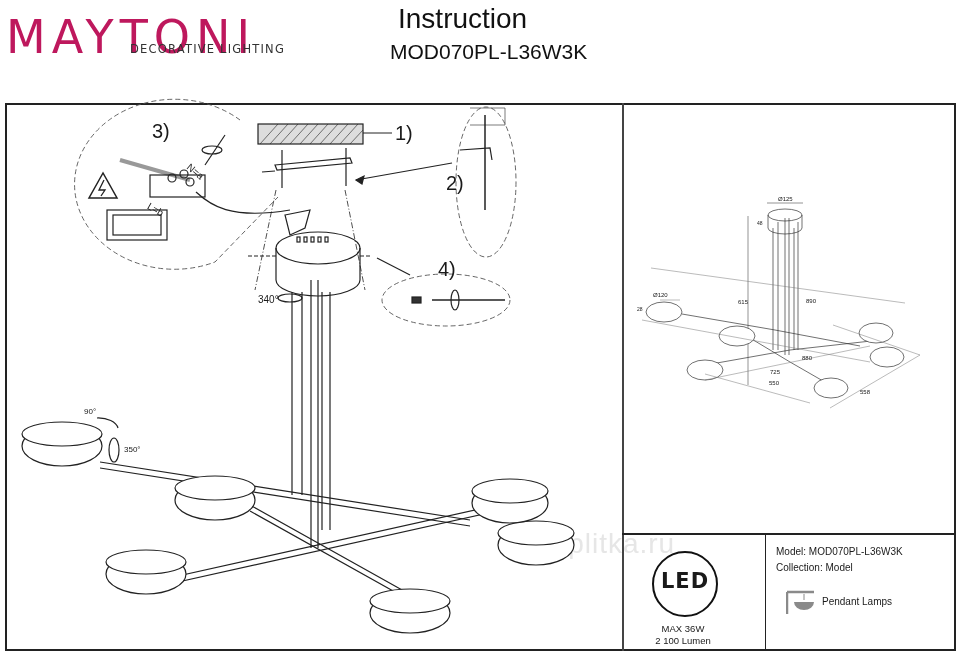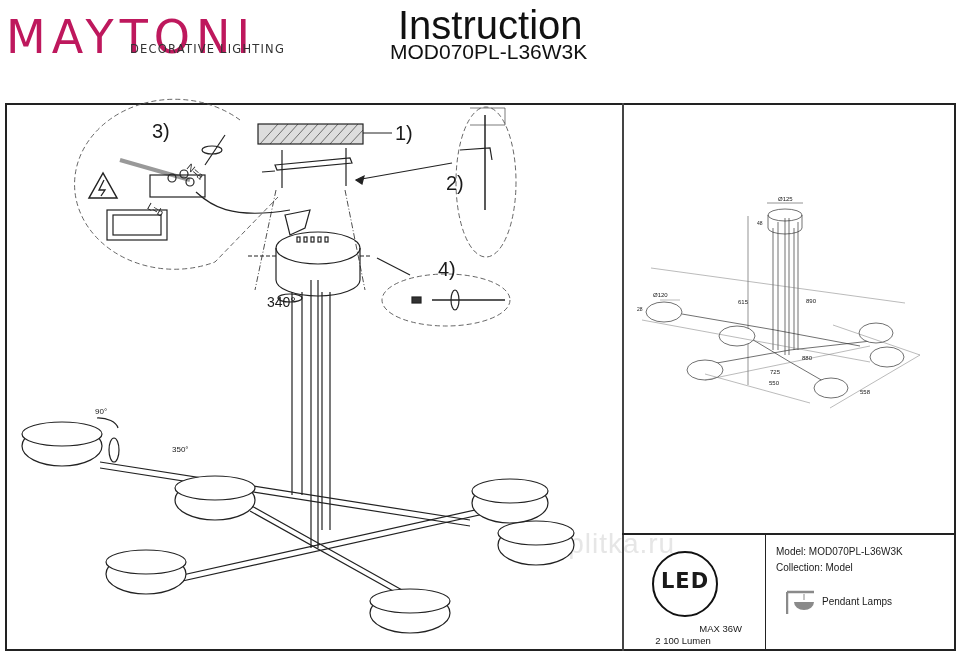--- a/index.html
+++ b/index.html
@@ -1,30 +1,30 @@
 <!DOCTYPE html>
 <html><head>
 <meta charset="utf-8">
 <style>
   html,body{margin:0;padding:0;background:#fff;}
   body{width:960px;height:656px;position:relative;overflow:hidden;font-family:"Liberation Sans",sans-serif;color:#1a1a1a;}
   .brand{position:absolute;left:6px;top:14px;}
   .brand-name{font-family:"DejaVu Sans",sans-serif;font-size:46px;letter-spacing:6px;font-weight:normal;line-height:46px;color:#be185d;}
   .brand-tag{position:absolute;left:130px;top:42px;font-family:"DejaVu Sans",sans-serif;font-size:11.5px;letter-spacing:1.2px;color:#333;white-space:nowrap;}
-  .doc-title{position:absolute;left:398px;top:3px;font-size:40px;color:#111;text-align:center;}
+  .doc-title{position:absolute;left:398px;top:3px;font-size:28px;color:#111;text-align:center;}
   .doc-model{position:absolute;left:390px;top:40px;font-size:21px;color:#111;}
   .frame{position:absolute;left:5px;top:103px;width:951px;height:548px;border:2px solid #222;box-sizing:border-box;}
   .vdiv{position:absolute;left:622px;top:103px;width:2px;height:548px;background:#444;}
   .hdiv{position:absolute;left:622px;top:533px;width:334px;height:2px;background:#222;}
   .vdiv2{position:absolute;left:765px;top:533px;width:1px;height:118px;background:#222;}
   svg{position:absolute;left:0;top:0;}
   .led-box{position:absolute;left:624px;top:535px;width:141px;height:128px;}
   .led-circle{position:absolute;left:28px;top:16px;width:62px;height:62px;border:2px solid #111;border-radius:50%;}
   .led-text{position:absolute;left:28px;top:34px;width:66px;text-align:center;font-family:"DejaVu Sans",sans-serif;font-weight:bold;font-size:21px;letter-spacing:1px;}
-  .led-max{position:absolute;left:0;top:88px;width:118px;text-align:right;font-size:9.5px;}
+  .led-max{position:absolute;left:0;top:88px;width:118px;text-align:center;font-size:9.5px;}
   .led-lumen{position:absolute;left:0;top:100px;width:118px;text-align:center;font-size:9.5px;}
   .info{position:absolute;left:776px;top:544px;font-size:10px;line-height:16px;}
   .info-row{white-space:nowrap;}
   .cat-icon{position:absolute;left:786px;top:590px;}
   .cat-label{position:absolute;left:822px;top:596px;font-size:10px;}
   .watermark{position:absolute;left:535px;top:528px;font-size:28px;color:#e6e6e6;letter-spacing:1px;}
   .lbl{font-family:"Liberation Sans",sans-serif;}
 </style>
 </head>
 <body>
@@ -146,23 +146,23 @@
   <path d="M97,418 A20,12 0 0 1 118,428"></path>
   <ellipse cx="114" cy="450" rx="5" ry="12"></ellipse>
 </svg>
 
 <div class="lbl" style="position:absolute;left:152px;top:120px;font-size:20px;">3)</div>
 <div class="lbl" style="position:absolute;left:395px;top:122px;font-size:20px;">1)</div>
 <div class="lbl" style="position:absolute;left:446px;top:172px;font-size:20px;">2)</div>
 <div class="lbl" style="position:absolute;left:438px;top:258px;font-size:20px;">4)</div>
 <div class="lbl" style="position:absolute;left:186px;top:166px;font-size:10px;transform:rotate(40deg);">N=a</div>
 <div class="lbl" style="position:absolute;left:147px;top:204px;font-size:10px;transform:rotate(30deg);">L=b</div>
-<div class="lbl" style="position:absolute;left:267px;top:294px;font-size:14px;">340°</div>
-<div class="lbl" style="position:absolute;left:95px;top:407px;font-size:8px;">90°</div>
-<div class="lbl" style="position:absolute;left:124px;top:445px;font-size:8px;margin-left:48px;">350°</div>
+<div class="lbl" style="position:absolute;left:258px;top:294px;font-size:10px;">340°</div>
+<div class="lbl" style="position:absolute;left:84px;top:407px;font-size:8px;">90°</div>
+<div class="lbl" style="position:absolute;left:124px;top:445px;font-size:8px;">350°</div>
 
 <svg width="960" height="656" fill="none" stroke="#333" stroke-width="0.7">
   <g>
     <ellipse cx="785" cy="215" rx="17" ry="6"></ellipse>
     <path d="M768,215 L768,228 A17,6 0 0 0 802,228 L802,215"></path>
     <path d="M767,203 L803,203" stroke="#666"></path>
     <path d="M773,228 L773,350 M778,222 L778,350 M785,218 L785,355 M789,218 L789,355 M794,228 L794,350 M798,222 L798,350"></path>
     <path d="M748,216 L748,385" stroke="#666"></path>
   </g>
   <g>

